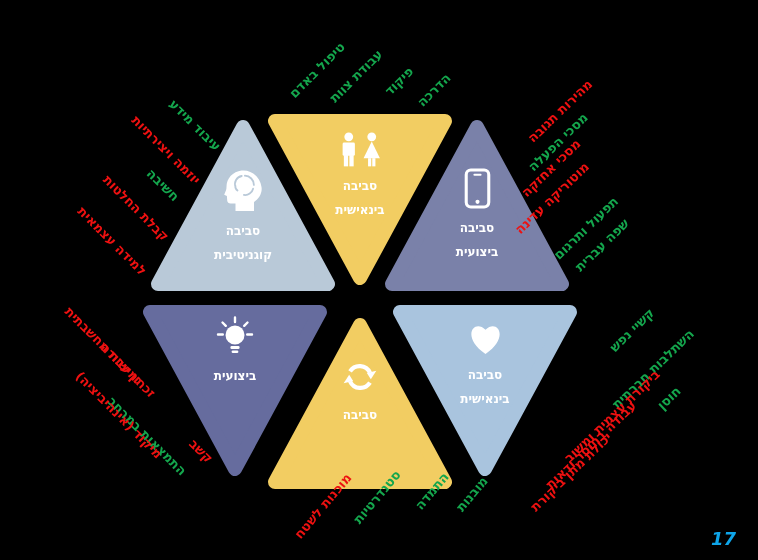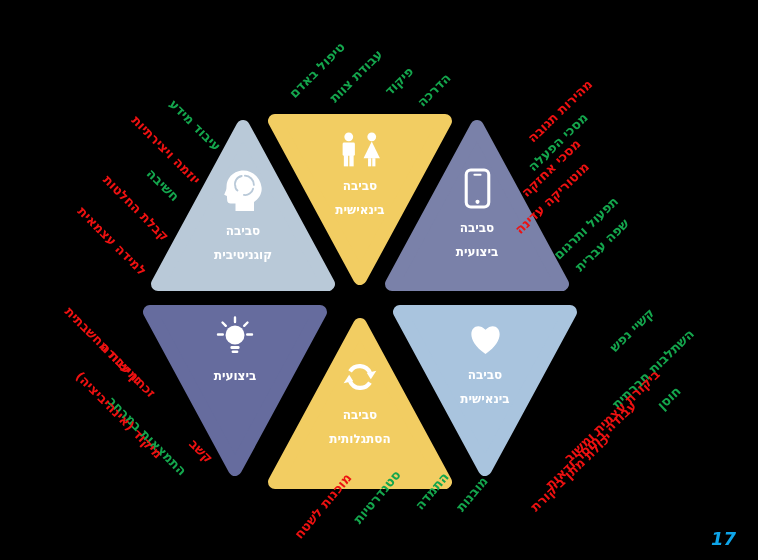--- a/index.html
+++ b/index.html
@@ -123,21 +123,20 @@
       <div class="tri-icon">
         <svg width="38" height="38" viewBox="0 0 40 40">
           <path d="M30.5 15.5 A 12 12 0 0 0 9.5 14" fill="none" stroke="#fff" stroke-width="4.4"></path>
           <polygon points="27.2,15.8 37.2,13.4 31.4,22.4" fill="#fff"></polygon>
           <path d="M9.5 24.5 A 12 12 0 0 0 30.5 26" fill="none" stroke="#fff" stroke-width="4.4"></path>
           <polygon points="12.8,24.2 2.8,26.6 8.6,17.6" fill="#fff"></polygon>
         </svg>
       </div>
       <div class="tri-title">
         <div>סביבה</div>
-        <div>הסתגלותית</div>
       </div>
     </div>
   </div>
 
   <div class="tri down" id="tri-personality">
     <svg class="tri-shape" viewBox="0 0 186 175">
       <path class="shape-fill" d="M8 9 L178 9 L93 166 Z" stroke-width="14" stroke-linejoin="round" fill="#a9c4de" stroke="#a9c4de"></path>
     </svg>
     <div class="tri-content">
       <div class="tri-icon">

